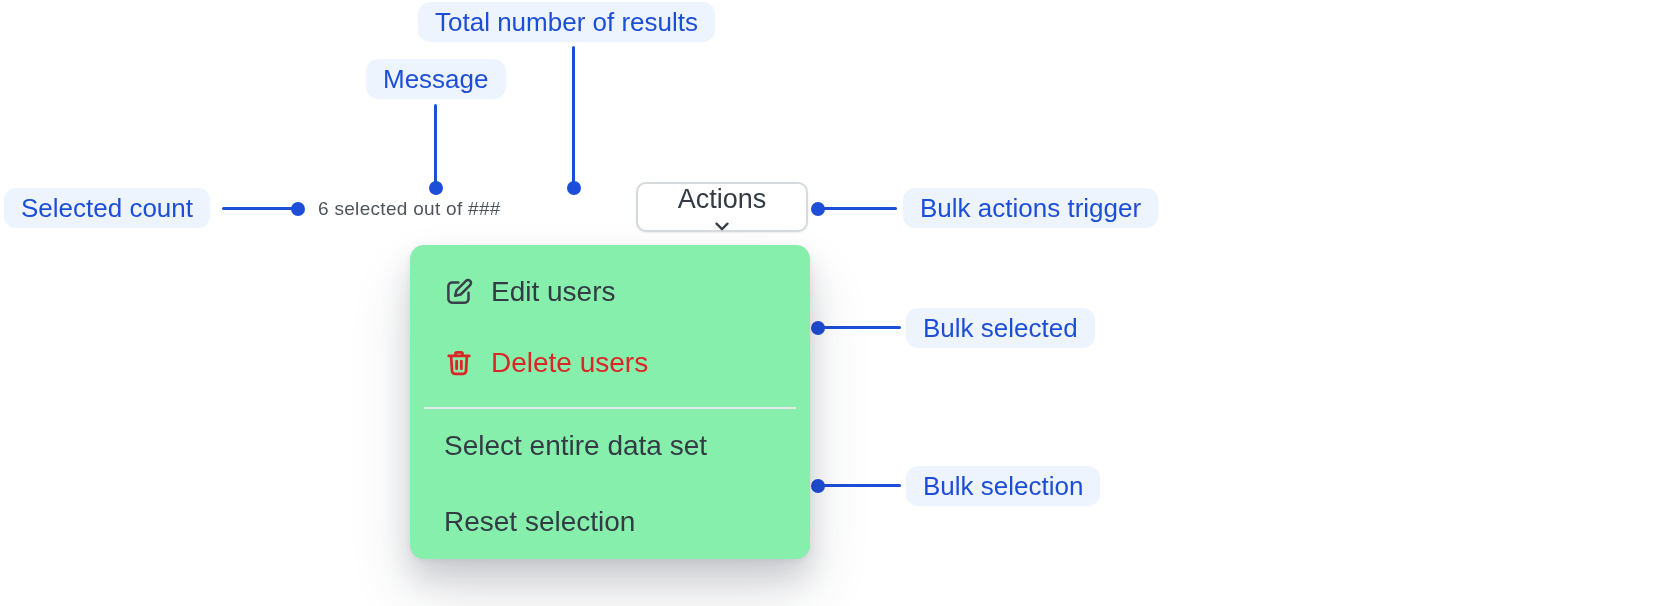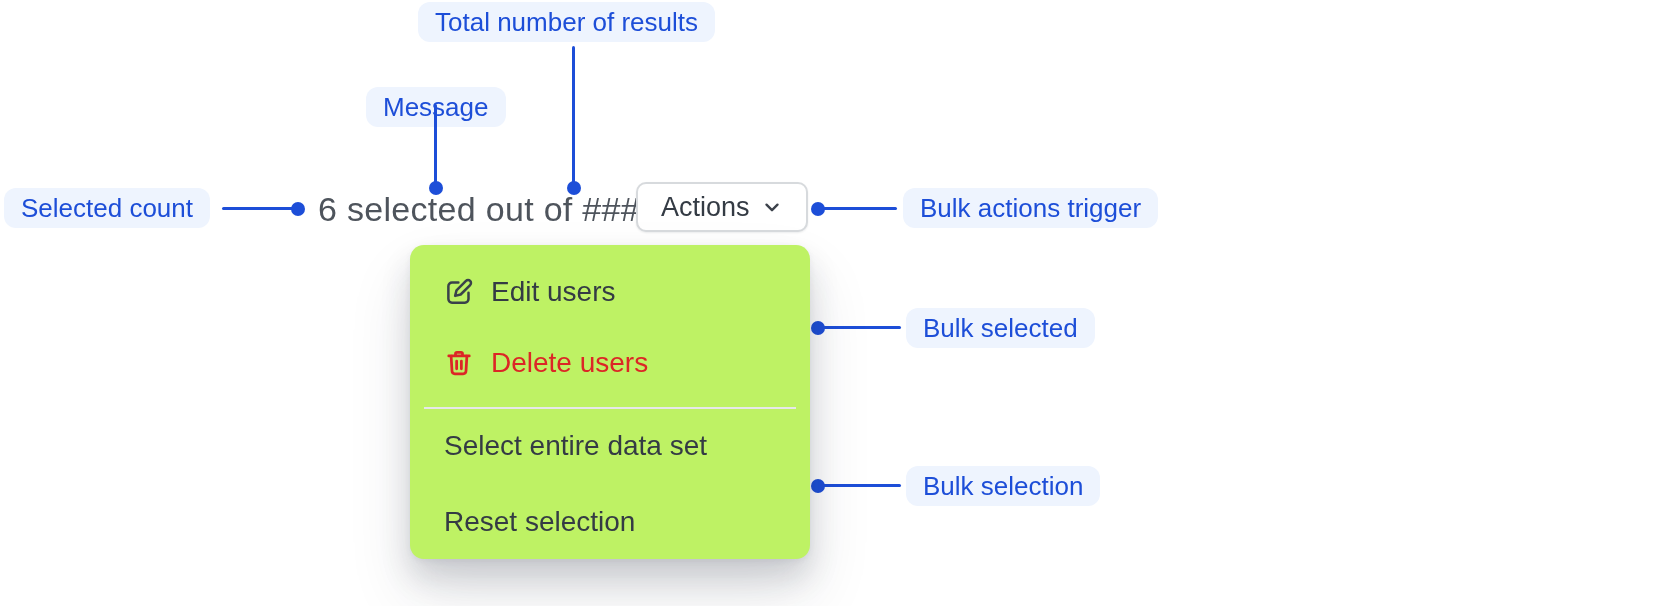--- a/index.html
+++ b/index.html
@@ -27,57 +27,58 @@
     color:var(--accent);font-size:26px;font-weight:400;white-space:nowrap;
   }
 
   
   .hline{position:absolute;height:3px;background:var(--accent);border-radius:2px;}
   .vline{position:absolute;width:3px;background:var(--accent);border-radius:2px;}
   .dot{position:absolute;width:14px;height:14px;border-radius:50%;background:var(--accent);}
 
   
   .selection-message{
-    position:absolute;left:318px;top:192px;font-size:34px;line-height:34px;
+    position:absolute;left:318px;top:192px;font-size:19px;line-height:34px;
     color:var(--text-muted);letter-spacing:0.3px;white-space:nowrap;
   }
   .actions-button{
     position:absolute;left:636px;top:182px;width:172px;height:50px;
     background:#fff;border:2px solid var(--button-border);border-radius:10px;
     display:flex;align-items:center;justify-content:space-between;
     padding:0 23px;cursor:pointer;
     box-shadow:0 1px 2px rgba(16,24,40,0.08);
+    flex-direction:column;
   }
   .actions-button .label{font-size:27px;color:var(--text-dark);}
   .actions-button svg{display:block;}
 
   
   .menu{
     position:absolute;left:410px;top:245px;width:400px;height:314px;
-    background:#bef264;border-radius:14px;
+    background:#86efac;border-radius:14px;
     padding:23px 0 17px;
     box-shadow:0 18px 30px rgba(35,42,60,0.16), 0 34px 64px rgba(35,42,60,0.12), 0 2px 6px rgba(35,42,60,0.06);
   }
   .menu-item{
     display:flex;align-items:center;height:48px;padding:0 34px;
     font-size:28px;color:var(--text-dark);cursor:pointer;white-space:nowrap;
   }
   .menu-item .item-icon{width:30px;height:30px;margin-right:17px;flex:0 0 auto;}
   .menu-item.destructive{color:var(--destructive);text-align:center;}
   .menu-item + .menu-item{margin-top:23px;}
   .menu-divider{height:2px;background:var(--divider);margin:20px 14px 13px;}
   .menu-divider + .menu-item{margin-top:12px;}
   .menu-item.after-divider + .menu-item{margin-top:28px;}
 </style>
 </head>
 <body>
 
 <div class="callout" style="left:418px;top:2px;">Total number of results</div>
 
-<div class="callout" style="left:366px;top:59px;margin-top:28px;">Message</div>
+<div class="callout" style="left:366px;top:59px;">Message</div>
 
 <div class="callout" style="left:4px;top:188px;">Selected count</div>
 
 <div class="callout" style="left:903px;top:188px;">Bulk actions trigger</div>
 
 <div class="callout" style="left:906px;top:308px;">Bulk selected</div>
 
 <div class="callout" style="left:906px;top:466px;">Bulk selection</div>
 
 <div class="vline" style="left:434px;top:104px;height:80px;"></div>

